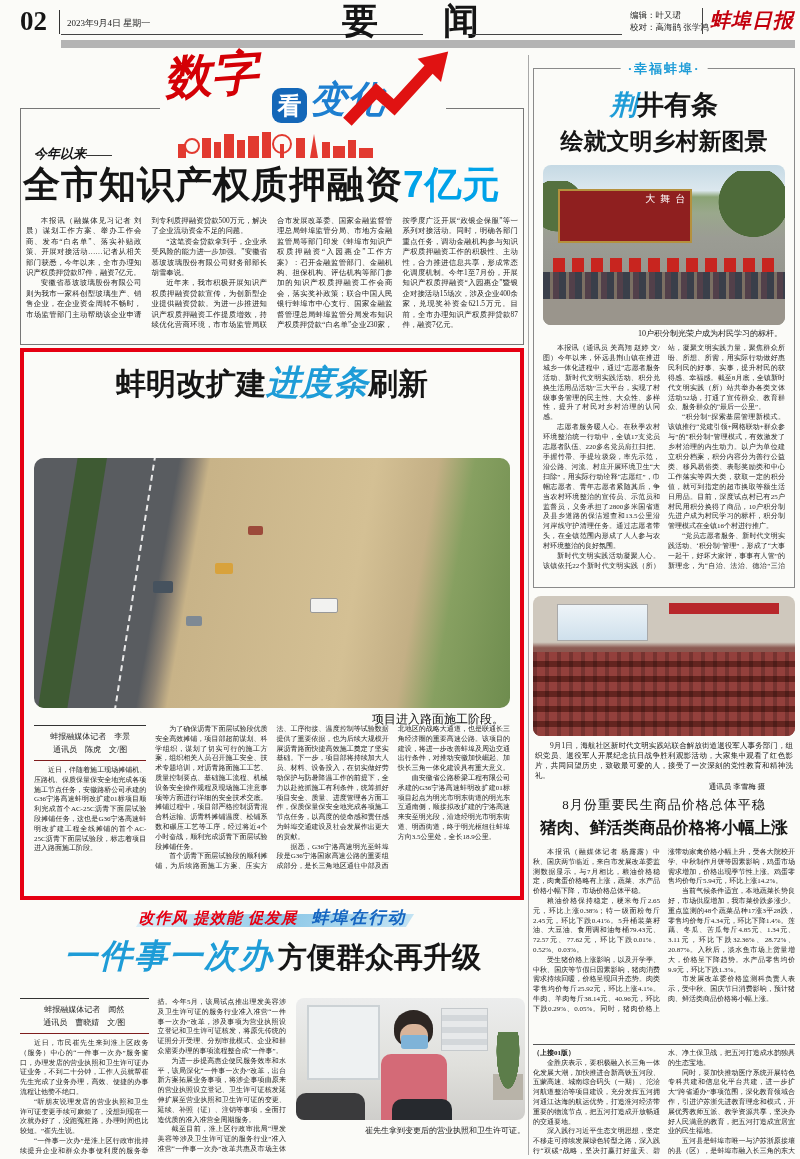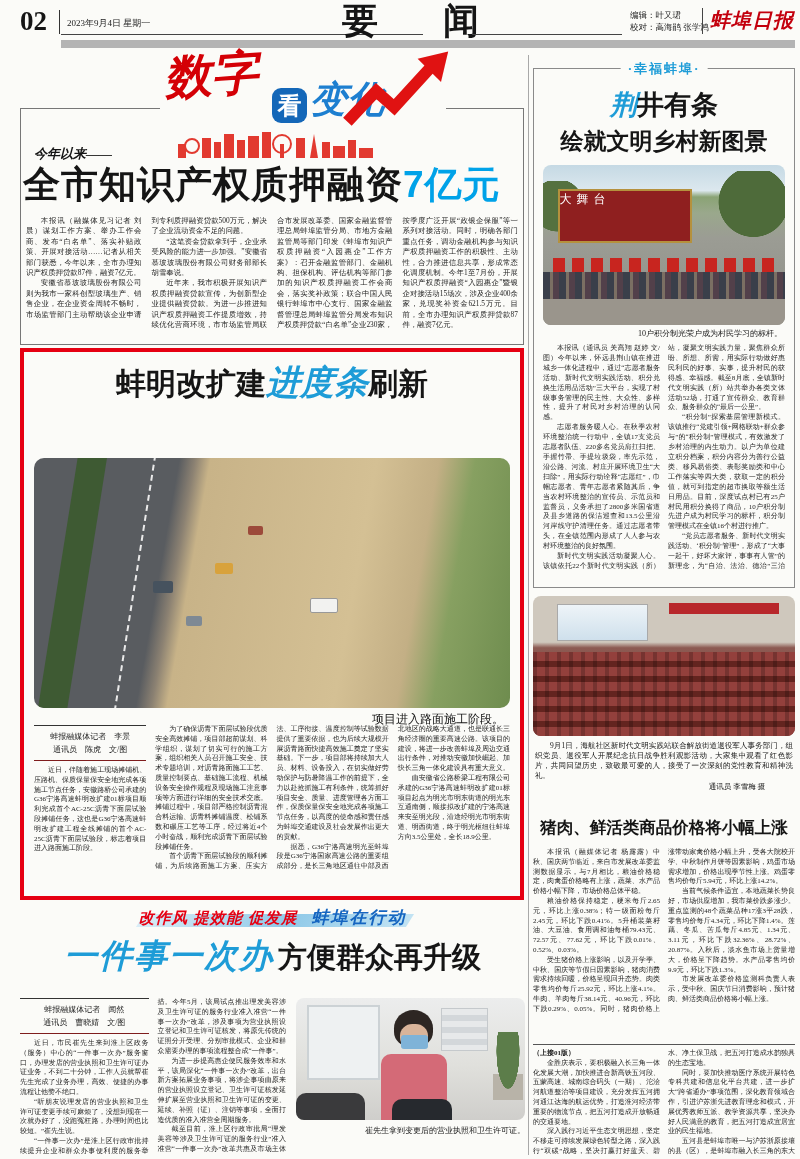--- a/index.html
+++ b/index.html
@@ -84,21 +84,21 @@
   .right-col{left:533px;top:0;width:262px;height:1159px;}
   .happy-box{position:absolute;left:0;top:68px;width:262px;height:520px;border:1px solid #8a8a8a;box-sizing:border-box;}
   .happy-label{position:absolute;left:50%;top:-9px;transform:translateX(-50%);background:#fbfbf8;padding:0 7px;
                font:700 13px/17px "Liberation Serif", serif;color:#1e9cd7;letter-spacing:2px;white-space:nowrap;}
   .happy-headline{position:absolute;left:0;top:18px;width:100%;text-align:center;font:700 27px/36px "Liberation Sans", sans-serif;}
   .happy-headline .blue{color:#1e9cd7;font-style:italic;}
   .happy-line2{font-size:23px;}
   .happy-photo{position:absolute;left:9px;top:96px;width:242px;height:160px;border-radius:8px;overflow:hidden;
                background:linear-gradient(180deg,#c5d9e4 0%,#dce8ee 16%,#8aa374 20%,#9aa88c 30%,#9b9c94 46%,#8f9088 100%);}
   .sp-stage{position:absolute;left:6%;top:15%;width:54%;height:31%;background:#8f1f1f;border:2px solid #b5913d;
-            color:#fff;font-size:12px;letter-spacing:5px;text-align:left;line-height:16px;}
+            color:#fff;font-size:10px;letter-spacing:5px;text-align:right;line-height:16px;}
   .sp-tree-r{position:absolute;right:-4%;top:4%;width:34%;height:46%;background:radial-gradient(circle at 50% 42%,#4e6b3a 0 58%,rgba(0,0,0,0) 59%);}
   .sp-tree-l{position:absolute;left:-6%;top:10%;width:24%;height:36%;background:radial-gradient(circle at 50% 42%,#55713f 0 58%,rgba(0,0,0,0) 59%);}
   .sp-signs{position:absolute;left:4%;bottom:33%;width:92%;height:9%;background:repeating-linear-gradient(90deg,#c8251f 0 12px,rgba(0,0,0,0) 12px 19px);}
   .sp-crowd{position:absolute;left:0;bottom:16%;width:100%;height:17%;background:repeating-linear-gradient(90deg,#3a3f4a 0 7px,#7b6f63 7px 10px,#52404a 10px 16px);}
   .sp-ground{position:absolute;left:0;bottom:0;width:100%;height:16%;background:#9a958c;}
   .happy-caption{position:absolute;right:12px;top:259px;font-size:8px;font-family:"Liberation Serif", serif;}
   .happy-body{position:absolute;left:9px;top:275px;width:242px;height:236px;column-count:2;column-gap:8px;font-size:7px;line-height:9.9px;}
   .meeting-photo{position:absolute;left:0;top:596px;width:262px;height:140px;border-radius:8px;overflow:hidden;
                  background:linear-gradient(180deg,#cfc8bd 0%,#cfc8bd 33%,#8c5a52 37%,#7a403a 100%);}
   .mp-screen{position:absolute;left:9%;top:6%;width:34%;height:25%;border:1px solid #a9a9a9;background:linear-gradient(#eef4f8,#cfe0ec);}
@@ -270,20 +270,21 @@
   </div>
 
   <div class="meeting-photo">
     <div class="mp-screen"></div>
     <div class="mp-banner"></div>
     <div class="mp-chairs"></div>
   </div>
   <div class="meeting-caption">9月1日，海航社区新时代文明实践站联合解放街道退役军人事务部门，组织党员、退役军人开展纪念抗日战争胜利观影活动，大家集中观看了红色影片，共同回望历史，致敬最可爱的人，接受了一次深刻的党性教育和精神洗礼。</div>
   <div class="meeting-credit">通讯员 李雪梅 摄</div>
 
+  <div class="price-kicker">8月份重要民生商品价格总体平稳</div>
   <div class="price-headline">猪肉、鲜活类商品价格将小幅上涨</div>
   <div class="price-body news-body">
     <p>本报讯（融媒体记者 杨露露）中秋、国庆两节临近，来自市发展改革委监测数据显示，与7月相比，粮油价格稳定，肉禽蛋价格略有上涨，蔬菜、水产品价格小幅下降，市场价格总体平稳。</p>
     <p>粮油价格保持稳定，粳米每斤2.65元，环比上涨0.38%；特一级面粉每斤2.45元，环比下跌0.41%。5升桶装菜籽油、大豆油、食用调和油每桶79.43元、72.57元、77.62元，环比下跌0.01%、0.52%、0.03%。</p>
     <p>受生猪价格上涨影响，以及开学季、中秋、国庆等节假日因素影响，猪肉消费需求持续回暖，价格呈现回升态势。肉类零售均价每斤25.92元，环比上涨4.1%。牛肉、羊肉每斤38.14元、40.96元，环比下跌0.29%、0.05%。同时，猪肉价格上涨带动家禽价格小幅上升，受各大院校开学、中秋制作月饼等因素影响，鸡蛋市场需求增加，价格出现季节性上涨。鸡蛋零售均价每斤5.94元，环比上涨14.2%。</p>
     <p>当前气候条件适宜，本地蔬菜长势良好，市场供应增加，我市菜价跌多涨少。重点监测的48个蔬菜品种17涨3平28跌，零售均价每斤4.34元，环比下降1.4%。莲藕、冬瓜、苦瓜每斤4.85元、1.34元、3.11元，环比下跌32.36%、28.72%、20.87%。入秋后，淡水鱼市场上货量增大，价格呈下降趋势。水产品零售均价9.9元，环比下跌1.3%。</p>
     <p>市发展改革委价格监测科负责人表示，受中秋、国庆节日消费影响，预计猪肉、鲜活类商品价格将小幅上涨。</p>
   </div>
 
   <div class="continued news-body">

